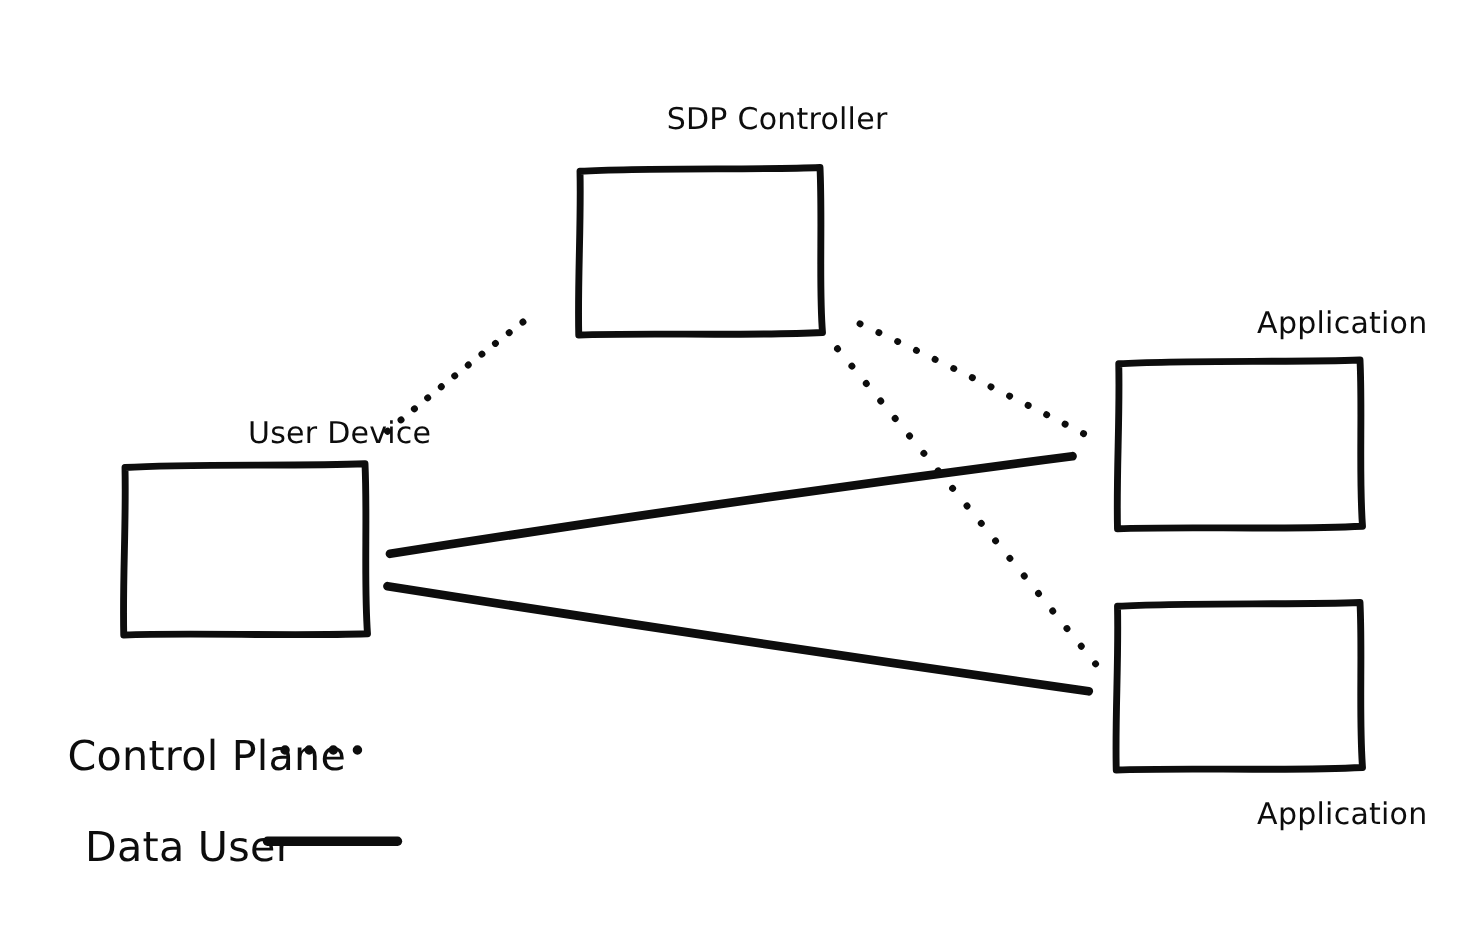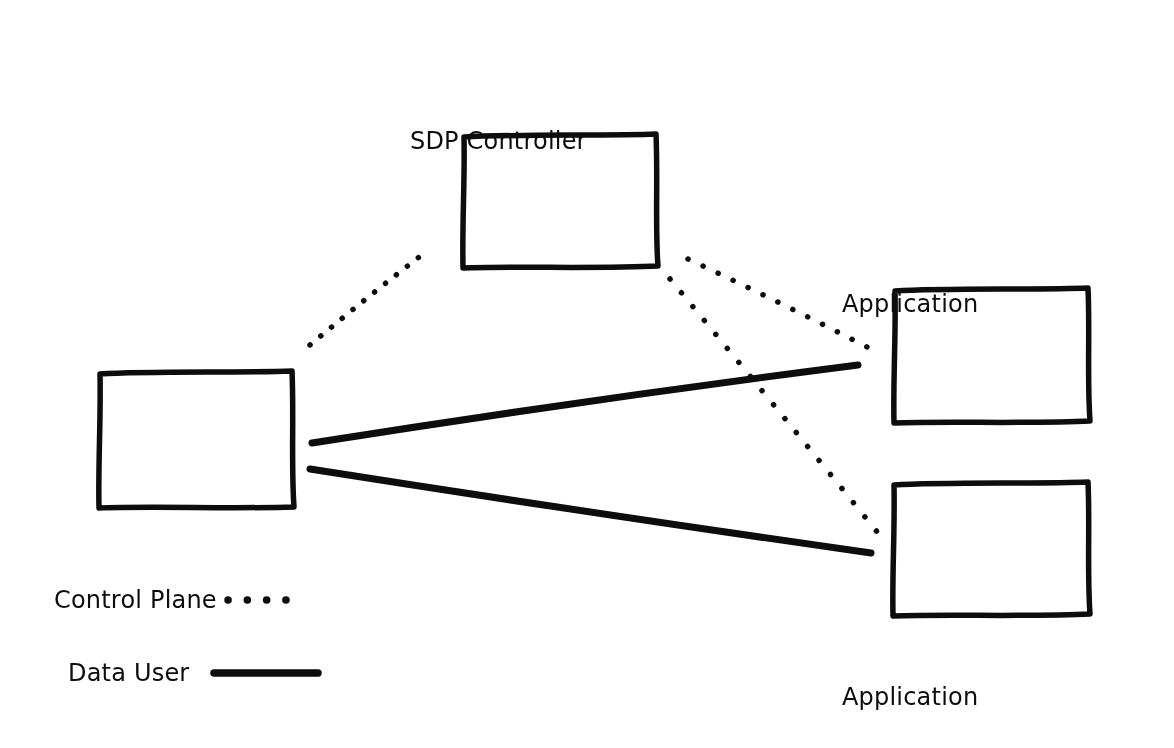--- a/index.html
+++ b/index.html
@@ -20,33 +20,32 @@
     position: absolute;
     left: 0;
     top: 0;
     width: 1174px;
     height: 748px;
     color: var(--ink, #0d0d0d);
   }
   .node-label {
     position: absolute;
     width: 300px;
-    text-align: left;
+    text-align: right;
     font-size: 24px;
     font-weight: 500;
     letter-spacing: 0.2px;
     line-height: 1.1;
     color: var(--ink, #0d0d0d);
     white-space: nowrap;
     user-select: none;
-    margin-top: 46px;
   }
   .legend-label {
     position: absolute;
-    font-size: 24px;
+    font-size: 33px;
     font-weight: 500;
     letter-spacing: 0.2px;
     line-height: 1.1;
     color: var(--ink, #0d0d0d);
     white-space: nowrap;
     user-select: none;
   }
 </style>
 </head>
 <body>
@@ -66,20 +65,21 @@
     <path fill="#ffffff" d="M 100 374 C 150 371 240 373 292 371 C 294 415 291 465 294 507 C 235 509 150 506 99 508 C 98 464 101 418 100 374 Z" stroke-width="5.5" stroke-linejoin="round" stroke-linecap="round"></path>
     <path fill="#ffffff" d="M 895 291 C 945 288 1035 290 1088 288 C 1090 330 1087 380 1090 421 C 1030 424 945 421 894 423 C 893 380 896 334 895 291 Z" stroke-width="5.5" stroke-linejoin="round" stroke-linecap="round"></path>
     <path fill="#ffffff" d="M 894 485 C 945 482 1035 484 1088 482 C 1090 524 1087 572 1090 614 C 1030 617 945 614 893 616 C 892 574 895 528 894 485 Z" stroke-width="5.5" stroke-linejoin="round" stroke-linecap="round"></path>
 
     <path d="M 228 600 L 305 600" stroke-width="7.5" stroke-linecap="round" stroke-dasharray="0.1 19.2"></path>
     <path d="M 214 673 L 318 673" stroke-width="7.5" stroke-linecap="round"></path>
   </svg>
 
   <div class="node-label" style="left:410px; top:82px;">SDP Controller</div>
 
+  <div class="node-label" style="left:45px; top:333px;">User Device</div>
 
   <div class="node-label" style="left:842px; top:245px;">Application</div>
 
   <div class="node-label" style="left:842px; top:638px;">Application</div>
 
   <div class="legend-label" style="left:54px; top:587px;">Control Plane</div>
 
   <div class="legend-label" style="left:68px; top:660px;">Data User</div>
 
 </div>

